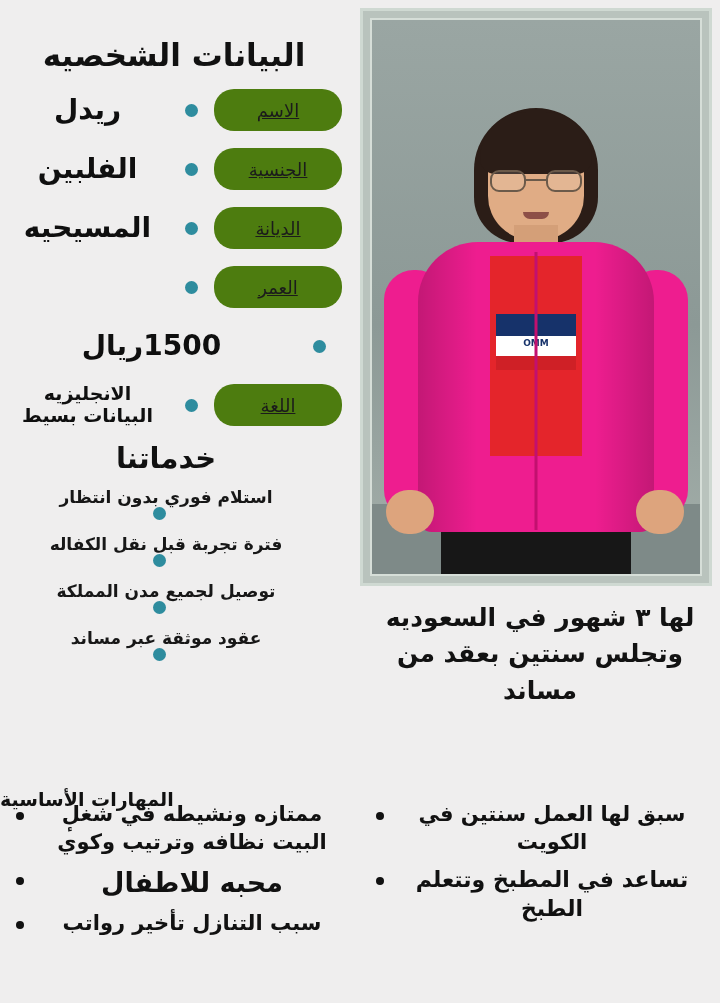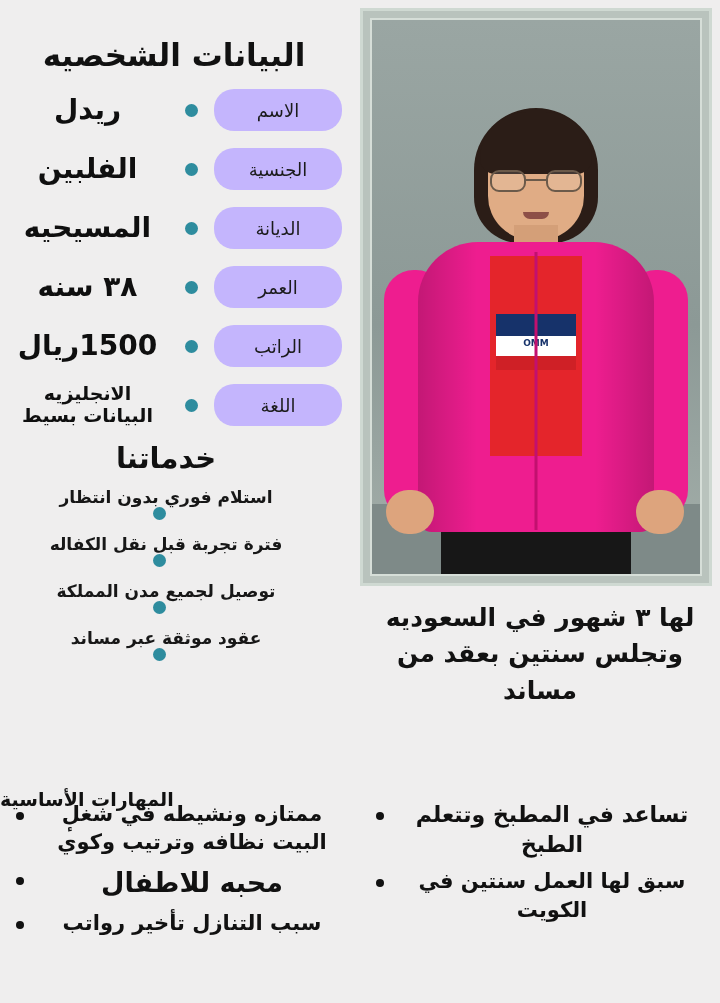--- a/index.html
+++ b/index.html
@@ -39,30 +39,31 @@
     letter-spacing: 0px;
   }
   .info-row {
     display: flex;
     flex-direction: row;
     align-items: center;
     margin-bottom: 13px;
     height: 46px;
   }
   .chip {
-    background: #c4b5fd;
+    background: #4d7c0f;
     border-radius: 20px;
     width: 128px;
     height: 42px;
     display: flex;
     align-items: center;
     justify-content: center;
     font-size: 18px;
     color: #1b1b1b;
     flex: none;
+    text-decoration: underline;
   }
   .bullet-dot {
     width: 13px;
     height: 13px;
     border-radius: 50%;
     background: #2e8c9e;
     margin: 0 16px;
     flex: none;
   }
   .info-val {
@@ -276,25 +277,23 @@
 
       <div class="info-row">
         <div class="chip">الديانة</div>
         <div class="bullet-dot"></div>
         <div class="info-val">المسيحيه</div>
       </div>
 
       <div class="info-row">
         <div class="chip">العمر</div>
         <div class="bullet-dot"></div>
-        <div class="info-val">٣٨ سنه</div>
-      </div>
-
-      <div class="info-row">
-        <div class="chip">الراتب</div>
+      </div>
+
+      <div class="info-row">
         <div class="bullet-dot"></div>
         <div class="info-val">1500ريال</div>
       </div>
 
       <div class="info-row">
         <div class="chip">اللغة</div>
         <div class="bullet-dot"></div>
         <div class="info-val small">الانجليزيه البيانات بسيط</div>
       </div>
 
@@ -323,27 +322,27 @@
   </div>
 
   <div class="note">لها ٣ شهور في السعوديه وتجلس سنتين بعقد من مساند</div>
 
   <div class="skills-title">المهارات الأساسية</div>
 
   <div class="skills-wrap">
 
     <div class="skills-left">
       <div class="skill-line">
+        <div class="skill-text med">سبق لها العمل سنتين في الكويت</div>
+        <div class="sq-dot"></div>
+      </div>
+      <div class="skill-line">
         <div class="skill-text">تساعد في المطبخ وتتعلم الطبخ</div>
         <div class="sq-dot"></div>
       </div>
-      <div class="skill-line">
-        <div class="skill-text med">سبق لها العمل سنتين في الكويت</div>
-        <div class="sq-dot"></div>
-      </div>
     </div>
 
     <div class="skills-right">
       <div class="skill-line">
         <div class="skill-text med">ممتازه ونشيطه في شغلٕ البيت نظافه وترتيب وكوي</div>
         <div class="sq-dot"></div>
       </div>
       <div class="skill-line">
         <div class="skill-text big">محبه للاطفال</div>
         <div class="sq-dot"></div>

